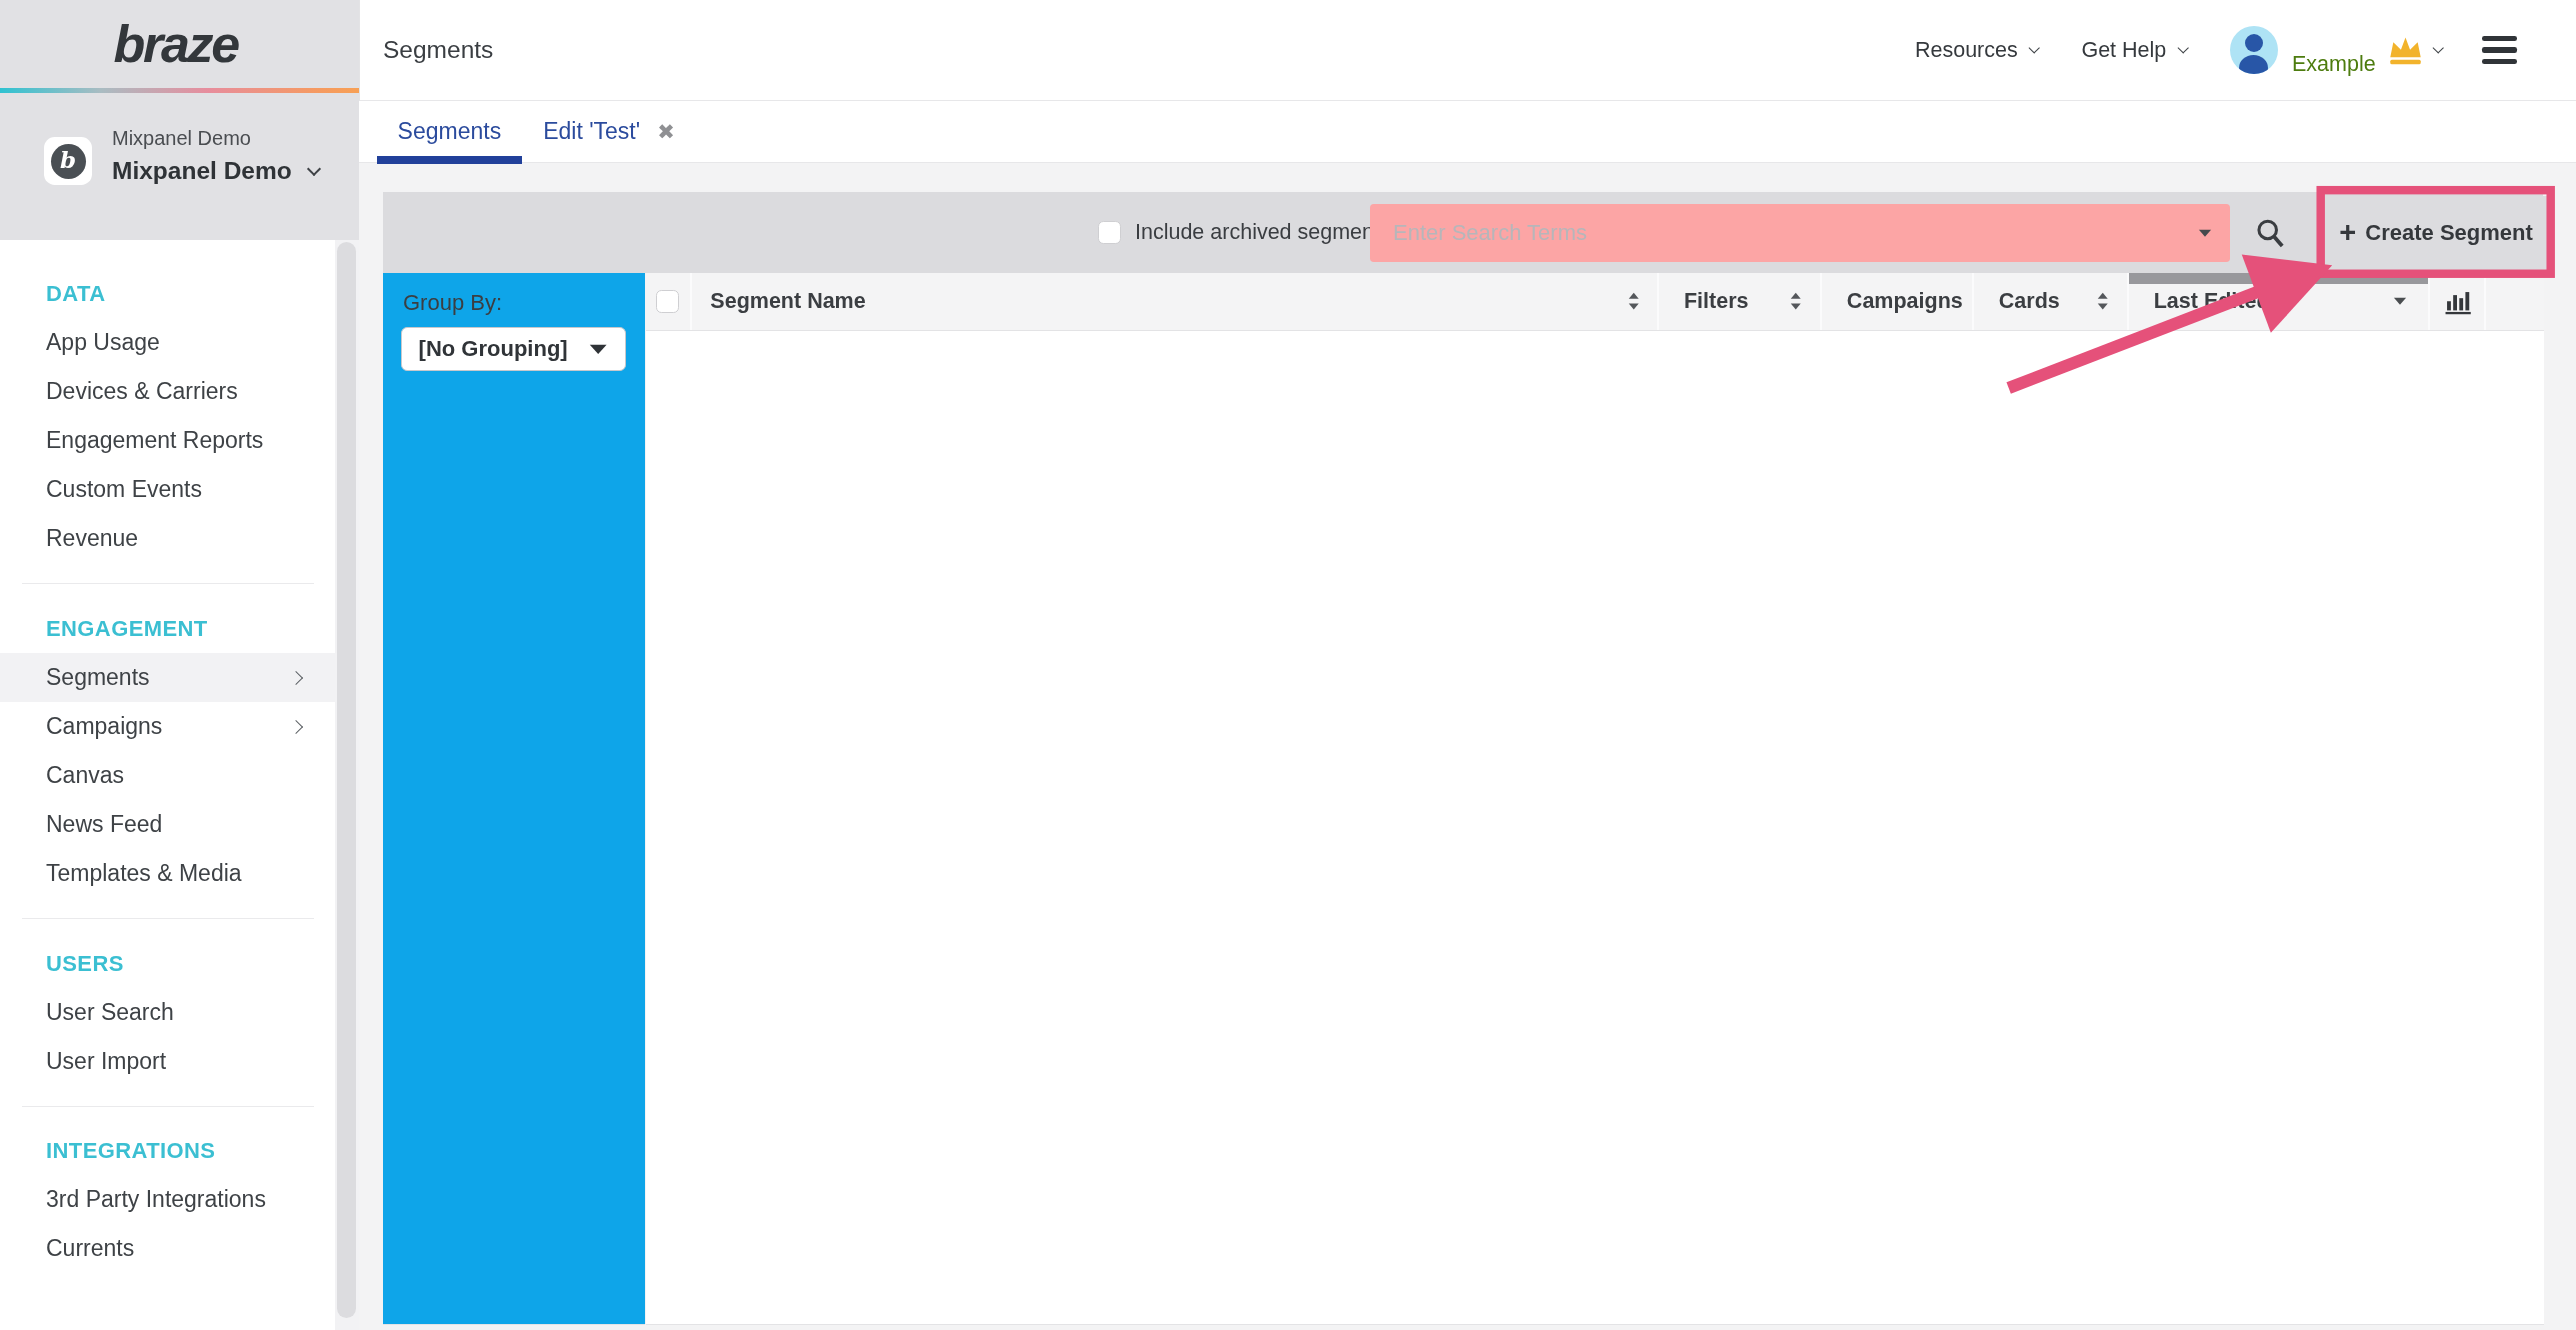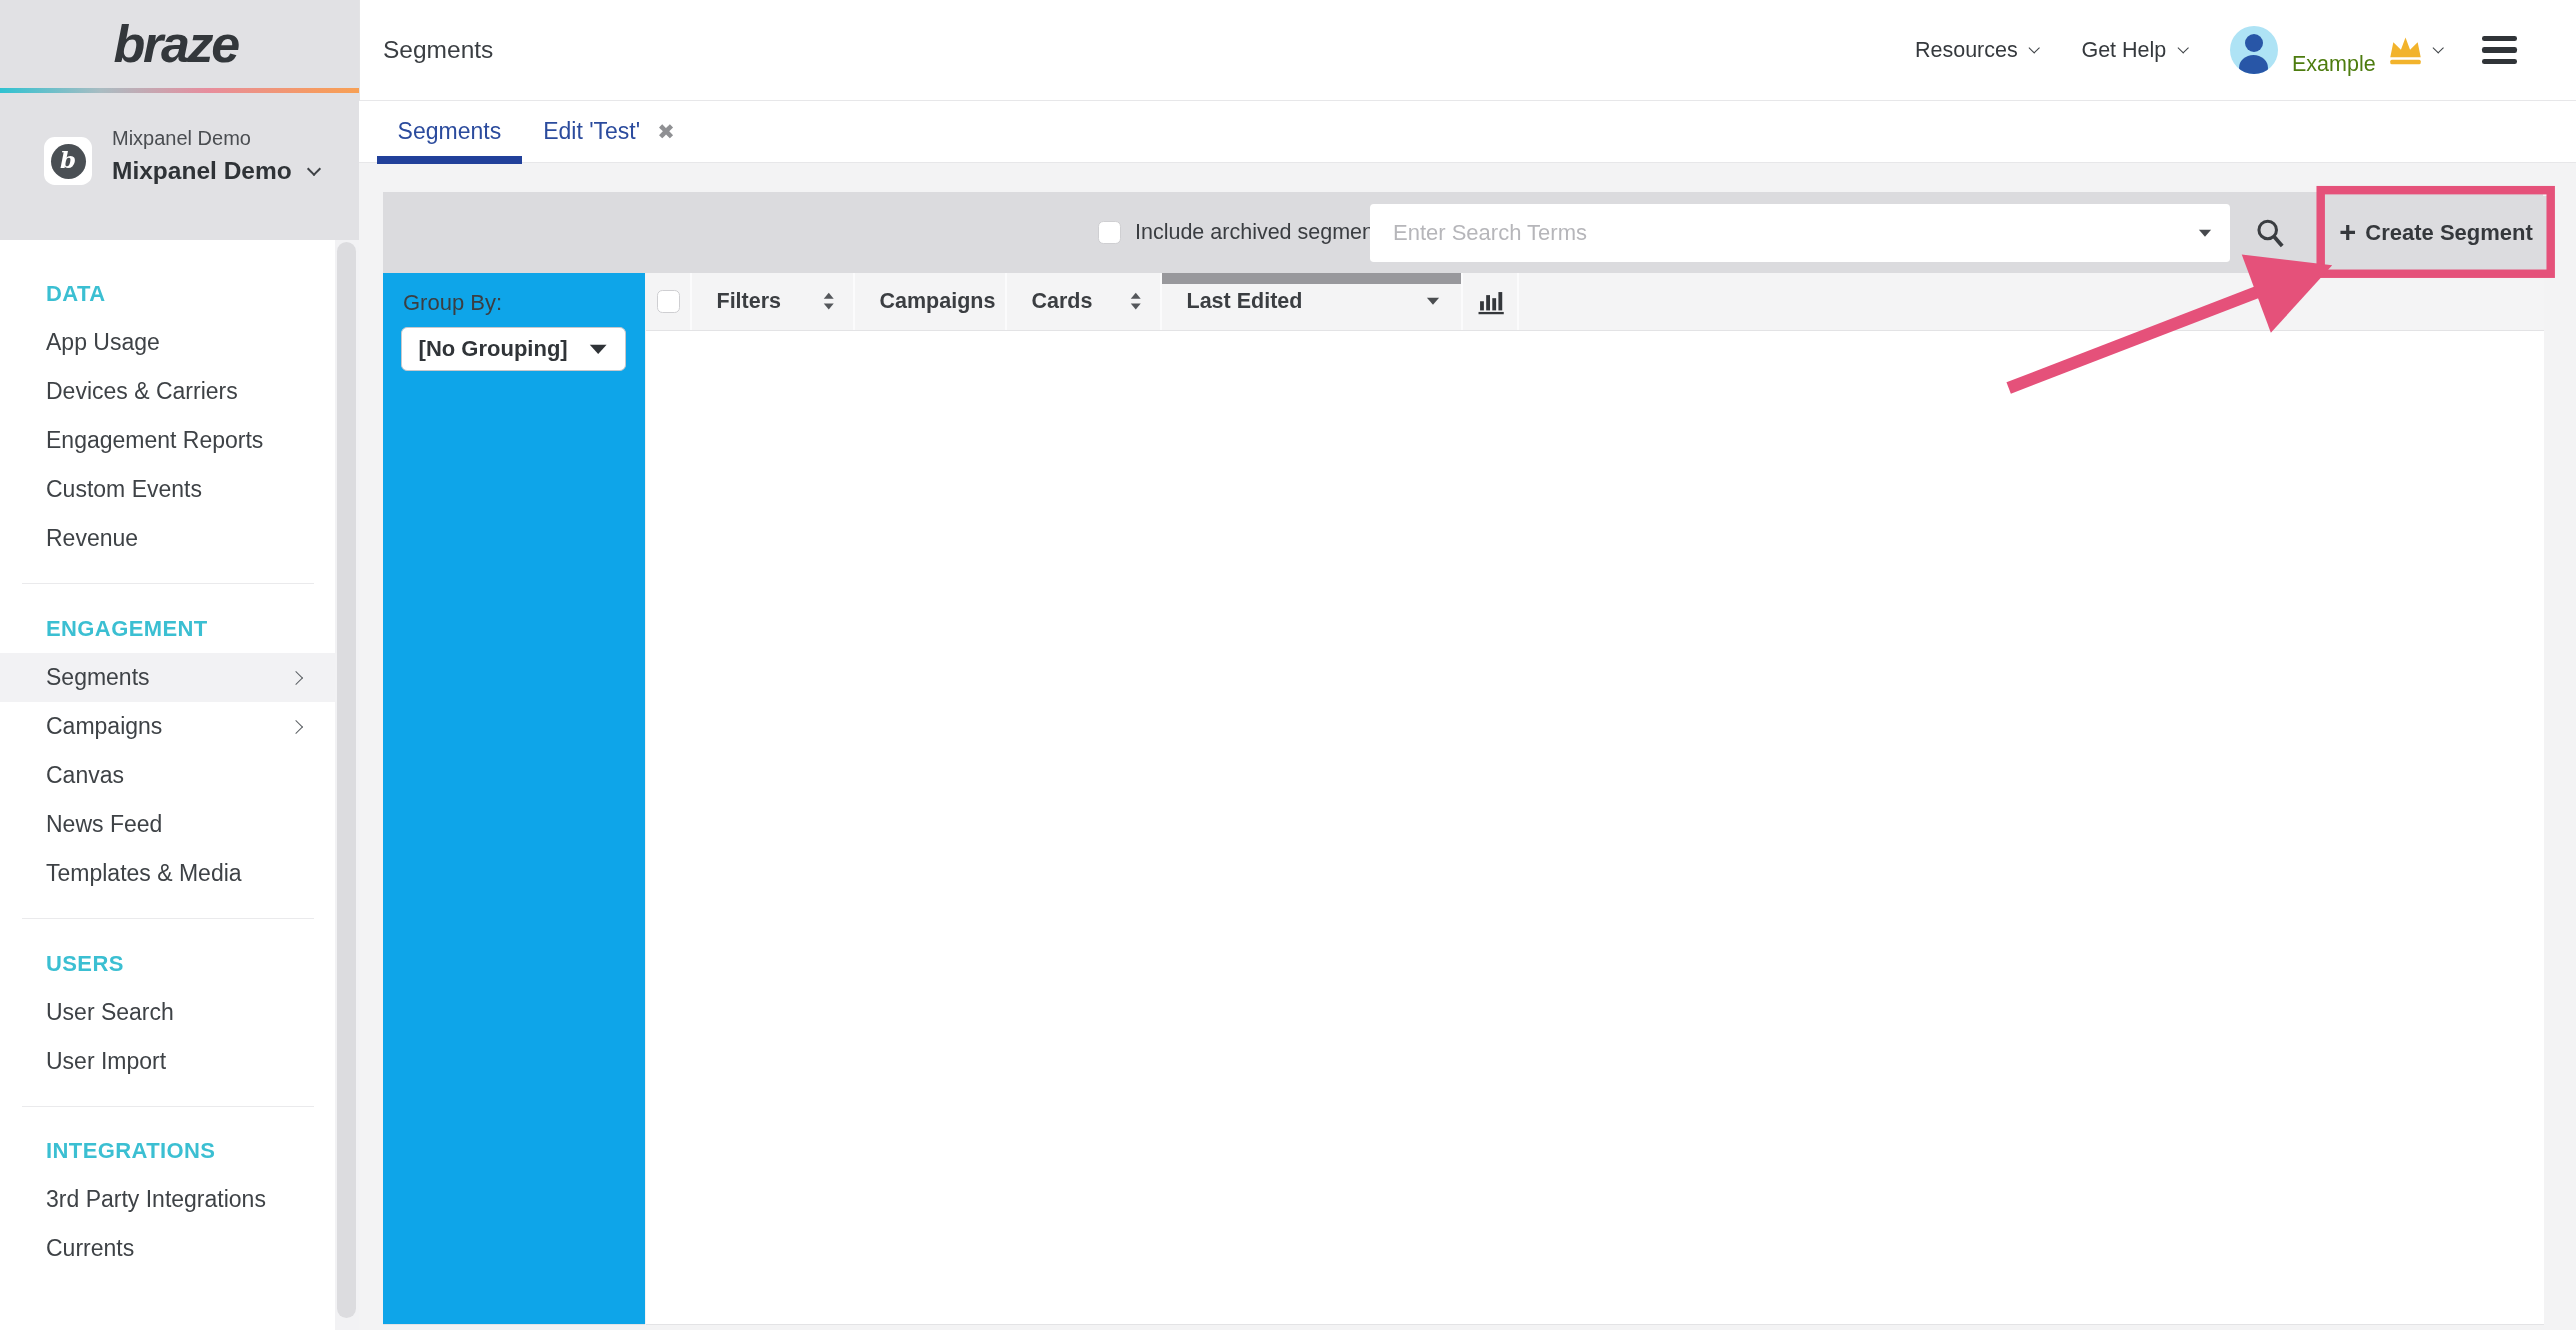--- a/index.html
+++ b/index.html
@@ -88,21 +88,21 @@
   .tab-close { margin-left:17px; color:#8f9093; font-size:21px; line-height:1; cursor:pointer; }
 
   
   .toolbar { position:absolute; left:383px; top:192px; width:2160px; height:81px; background:#dbdbde; }
   .cb { appearance:none; -webkit-appearance:none; width:23px; height:23px; background:#fff;
     border:0.8px solid #cfcfd2; border-radius:5.4px; cursor:pointer; }
   .toolbar .cb { position:absolute; left:715px; top:29px; }
   .archived-label { position:absolute; left:752px; top:0; height:81px; line-height:81px;
     font-size:21.5px; color:#3a3d41; }
   .search-input { position:absolute; left:987px; top:11.5px; width:860px; height:58px;
-    border:none; border-radius:3.8px; background:#ffffff; padding:0 54px 0 23px;
+    border:none; border-radius:3.8px; background:#fca5a5; padding:0 54px 0 23px;
     font-size:22px; color:#3f4245; font-family:"Liberation Sans",sans-serif; }
   .search-input::placeholder { color:#b6b6ba; }
   .search-caret { position:absolute; left:1815px; top:37px; }
   .search-icon { position:absolute; left:1871px; top:24.5px; cursor:pointer; }
   .create-btn { position:absolute; left:1941px; top:3.8px; width:224px; height:74px;
     background:#dcdcdf; border:none; display:flex; align-items:center; justify-content:center;
     cursor:pointer; font-family:"Liberation Sans",sans-serif; }
   .create-plus { font-size:29px; font-weight:700; color:#35383c; margin-right:9.2px; line-height:1; }
   .create-label { font-size:22px; font-weight:700; color:#35383c; }
 
@@ -265,20 +265,29 @@
       <svg class="groupby-caret" width="18.4" height="10.7" viewBox="0 0 24 14">
         <polygon points="1,1 23,1 12,13" fill="#2f3337"></polygon>
       </svg>
     </div>
   </div>
 
   <div class="thead">
     <div class="th th-cb">
       <input type="checkbox" class="cb" style="">
     </div>
+    <div class="th th-segment">
+      <span class="th-label">Segment Name</span>
+      <span class="sort-icon">
+        <svg width="11.5" height="21" viewBox="0 0 15 27">
+          <polygon points="7.5,2 14,10 1,10" fill="#54575b"></polygon>
+          <polygon points="1,16 14,16 7.5,24" fill="#54575b"></polygon>
+        </svg>
+      </span>
+    </div>
     <div class="th th-filters">
       <span class="th-label">Filters</span>
       <span class="sort-icon">
         <svg width="11.5" height="21" viewBox="0 0 15 27">
           <polygon points="7.5,2 14,10 1,10" fill="#54575b"></polygon>
           <polygon points="1,16 14,16 7.5,24" fill="#54575b"></polygon>
         </svg>
       </span>
     </div>
     <div class="th th-campaigns">

